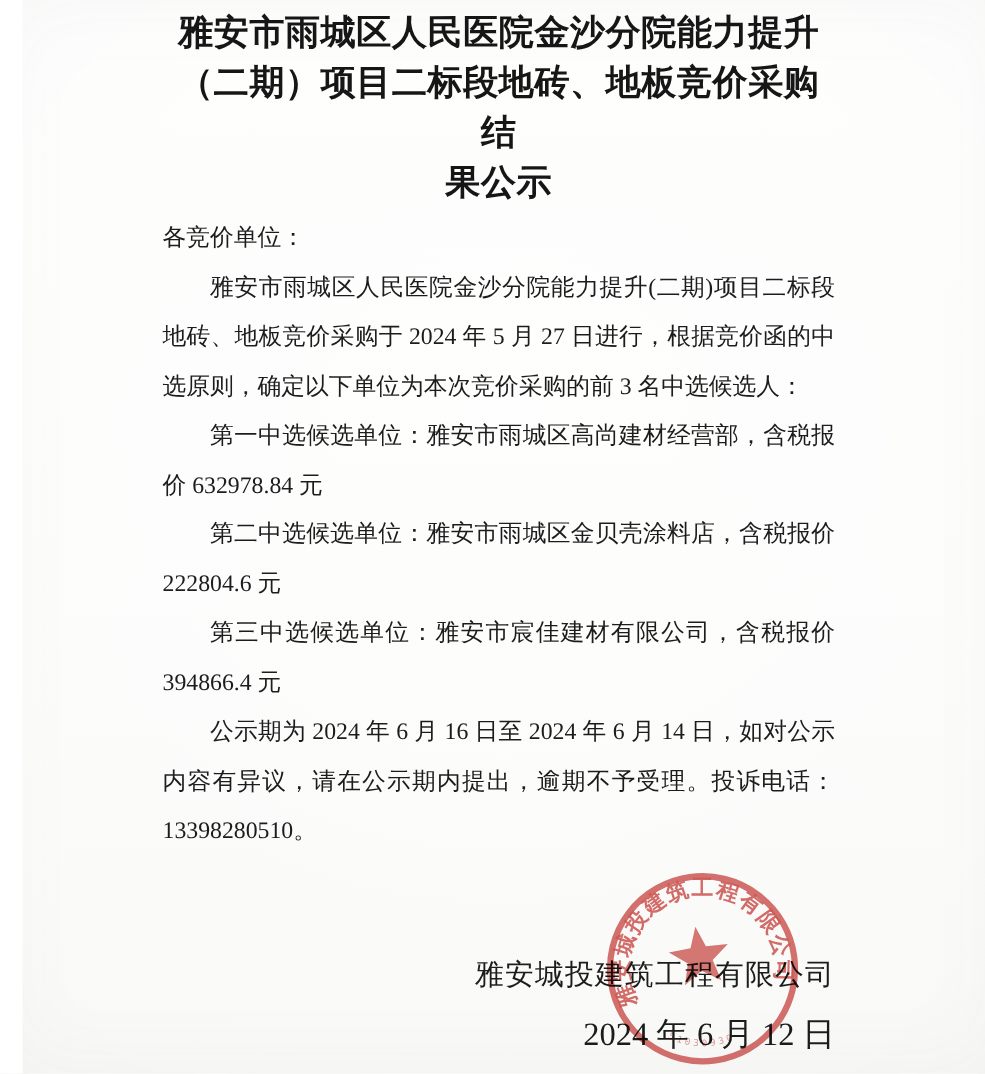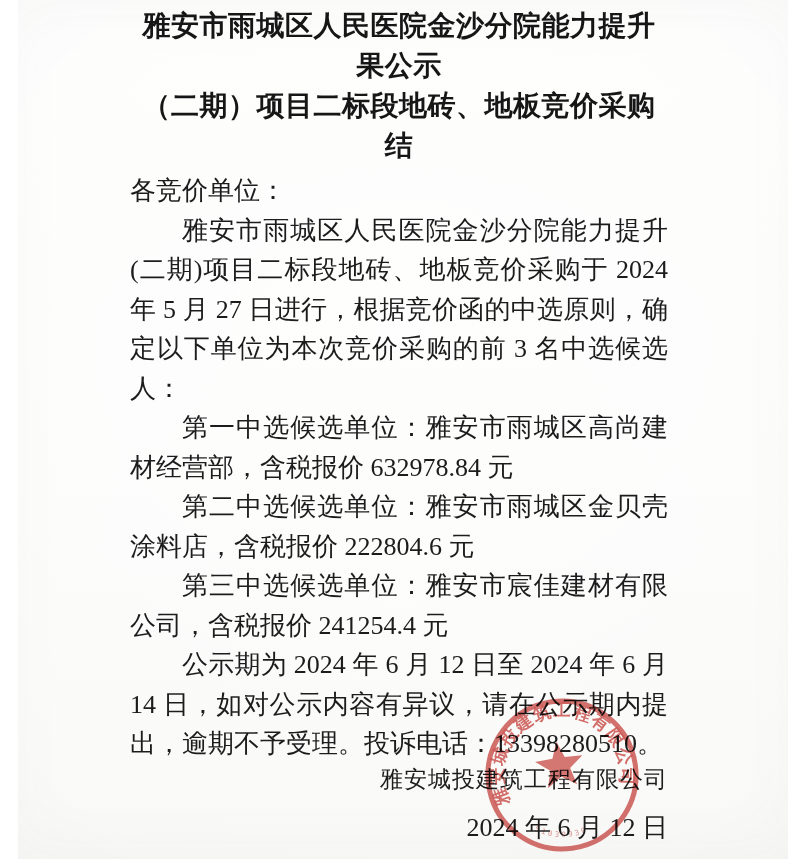--- a/index.html
+++ b/index.html
@@ -28,21 +28,21 @@
     text-align:center;
     font-family:"Liberation Sans","DejaVu Sans",sans-serif;
     font-weight:700;
     font-size:28px;line-height:40px;
     color:#161616;
     letter-spacing:.5px;
   }
 
   .doc-body{
     position:absolute;left:130px;top:171px;width:538px;
-    font-size:26px;line-height:39.5px;
+    font-size:19px;line-height:39.5px;
     text-align:justify;
   }
   .doc-body p{margin:0;}
   .doc-body p.indent{text-indent:2em;}
 
   .signature{
     position:absolute;left:130px;top:760px;width:538px;
     text-align:right;
   }
   .sig-company{font-size:23px;line-height:40px;letter-spacing:1px;}
@@ -71,31 +71,31 @@
     fill-opacity:.6;
   }
 </style>
 </head>
 <body>
 
 <div class="page">
 
   <header class="title">
     <div>雅安市雨城区人民医院金沙分院能力提升</div>
+    <div>（二期）项目二标段地砖、地板竞价采购结</div>
     <div>果公示</div>
-    <div>（二期）项目二标段地砖、地板竞价采购结</div>
   </header>
 
   <main class="doc-body">
     <p>各竞价单位：</p>
     <p class="indent">雅安市雨城区人民医院金沙分院能力提升(二期)项目二标段地砖、地板竞价采购于 2024 年 5 月 27 日进行，根据竞价函的中选原则，确定以下单位为本次竞价采购的前 3 名中选候选人：</p>
     <p class="indent">第一中选候选单位：雅安市雨城区高尚建材经营部，含税报价 632978.84 元</p>
     <p class="indent">第二中选候选单位：雅安市雨城区金贝壳涂料店，含税报价 222804.6 元</p>
-    <p class="indent">第三中选候选单位：雅安市宸佳建材有限公司，含税报价 241254.4 元</p>
-    <p class="indent">公示期为 2024 年 6 月 12 日至 2024 年 6 月 14 日，如对公示内容有异议，请在公示期内提出，逾期不予受理。投诉电话：13398280510。</p>
+    <p class="indent">第三中选候选单位：雅安市宸佳建材有限公司，含税报价 394866.4 元</p>
+    <p class="indent">公示期为 2024 年 6 月 16 日至 2024 年 6 月 14 日，如对公示内容有异议，请在公示期内提出，逾期不予受理。投诉电话：13398280510。</p>
   </main>
 
   <footer class="signature">
     <div class="sig-company">雅安城投建筑工程有限公司</div>
     <div class="sig-date">2024 年 6 月 12 日</div>
   </footer>
 
   <div class="seal">
     <svg viewBox="0 0 162 162" xmlns="http://www.w3.org/2000/svg">
       <defs>

